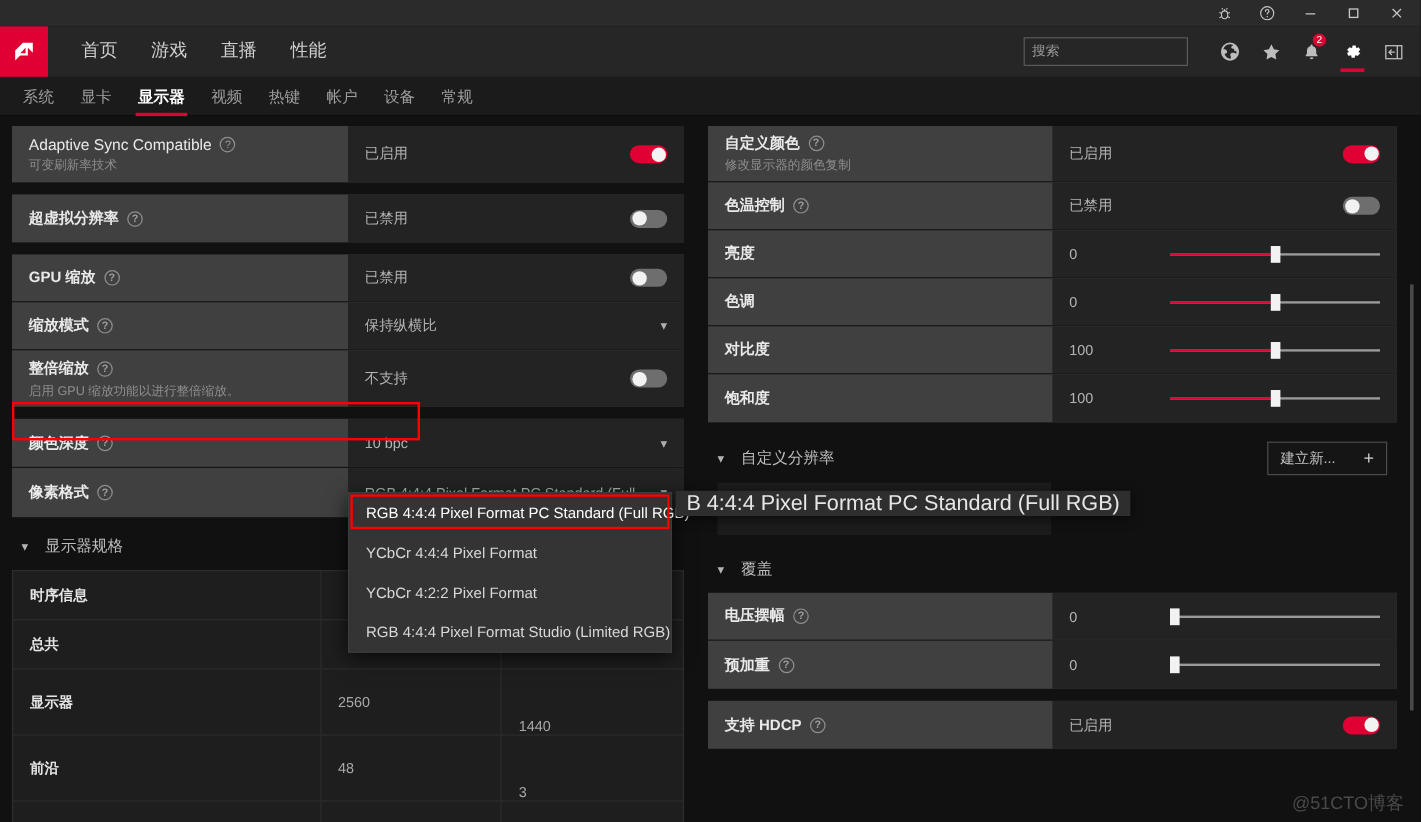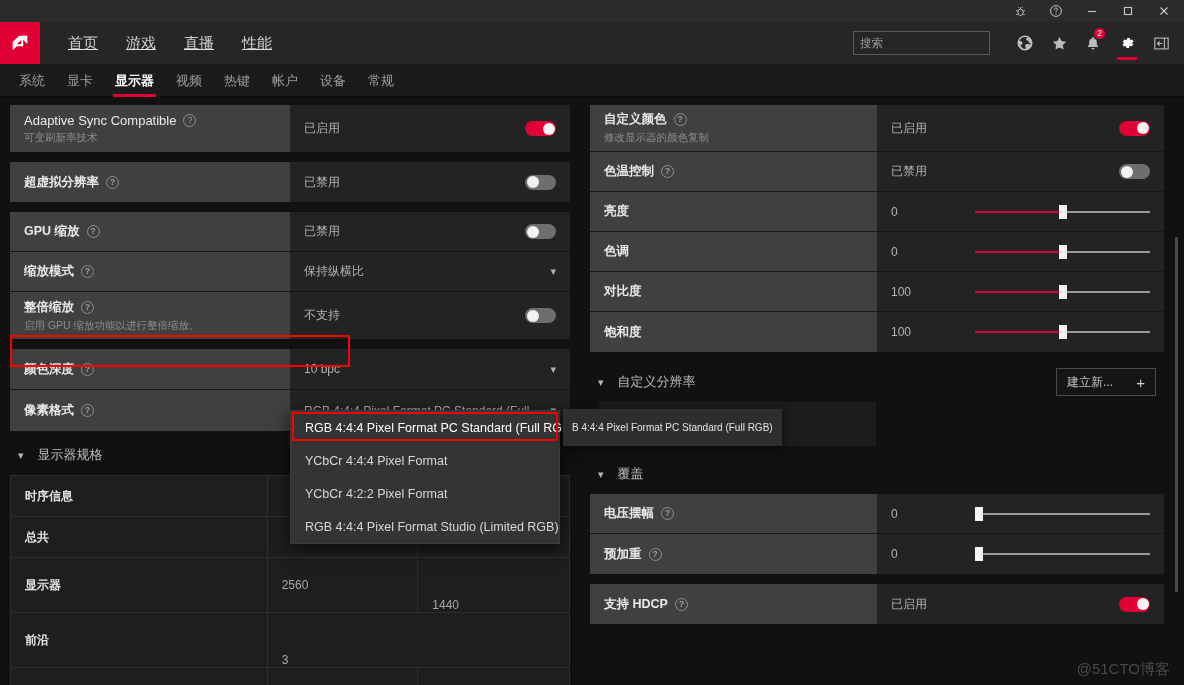--- a/index.html
+++ b/index.html
@@ -27,21 +27,21 @@
   
   .topnav {
     height: 42px; background: #262626; display: flex; align-items: center;
     position: relative;
   }
   .amd-logo {
     width: 40px; height: 42px; background: #e00034;
     display: flex; align-items: center; justify-content: center;
     flex: none;
   }
-  .mainmenu { display: flex; align-items: flex-end; margin-left: 14px; text-decoration: underline; }
+  .mainmenu { display: flex; align-items: flex-end; margin-left: 14px; }
   .mainmenu .item {
     color: #cfcfcf; font-size: 15px; padding: 0 14px; line-height: 42px;
     white-space: nowrap;
   }
 
   .topright {
     margin-left: auto; display: flex; align-items: center;
     padding-right: 6px; height: 42px;
   }
   .searchbox {
@@ -195,21 +195,21 @@
   }
   .dropdown .opt {
     height: 33px; display: flex; align-items: center; padding: 0 14px;
     font-size: 12.5px; color: #d8d8d8; white-space: nowrap;
   }
   .dropdown .opt.sel { color: #ffffff; }
 
   
   .tooltip {
     position: absolute; z-index: 70; background: #2e2e2e;
-    padding: 13px 9px; font-size: 10px; color: #e6e6e6; white-space: nowrap;
+    padding: 0 9px; font-size: 18px; color: #e6e6e6; white-space: nowrap;
     box-shadow: 0 2px 10px rgba(0,0,0,.6);
   }
 
   
   .crcard {
     background: #1c1c1c; height: 44px; width: 278px; margin: 0 0 0 8px;
     position: relative; overflow: hidden;
   }
   .crcard .blurtext {
     position: absolute; left: 16px; top: 11px; font-size: 11px; color: #6a6a6a;
@@ -466,20 +466,21 @@
           <div class="tc c1"></div>
           <div class="tc c2"></div>
         </div>
         <div class="trow">
           <div class="tc c0">显示器</div>
           <div class="tc c1">2560</div>
           <div class="tc c2">1440</div>
         </div>
         <div class="trow">
           <div class="tc c0">前沿</div>
+          <div class="tc c1">48</div>
           <div class="tc c2">3</div>
         </div>
         <div class="trow">
           <div class="tc c0">极性</div>
           <div class="tc c1">正</div>
           <div class="tc c2">负</div>
         </div>
       </div>
 
       <div class="tbl tbl2">

